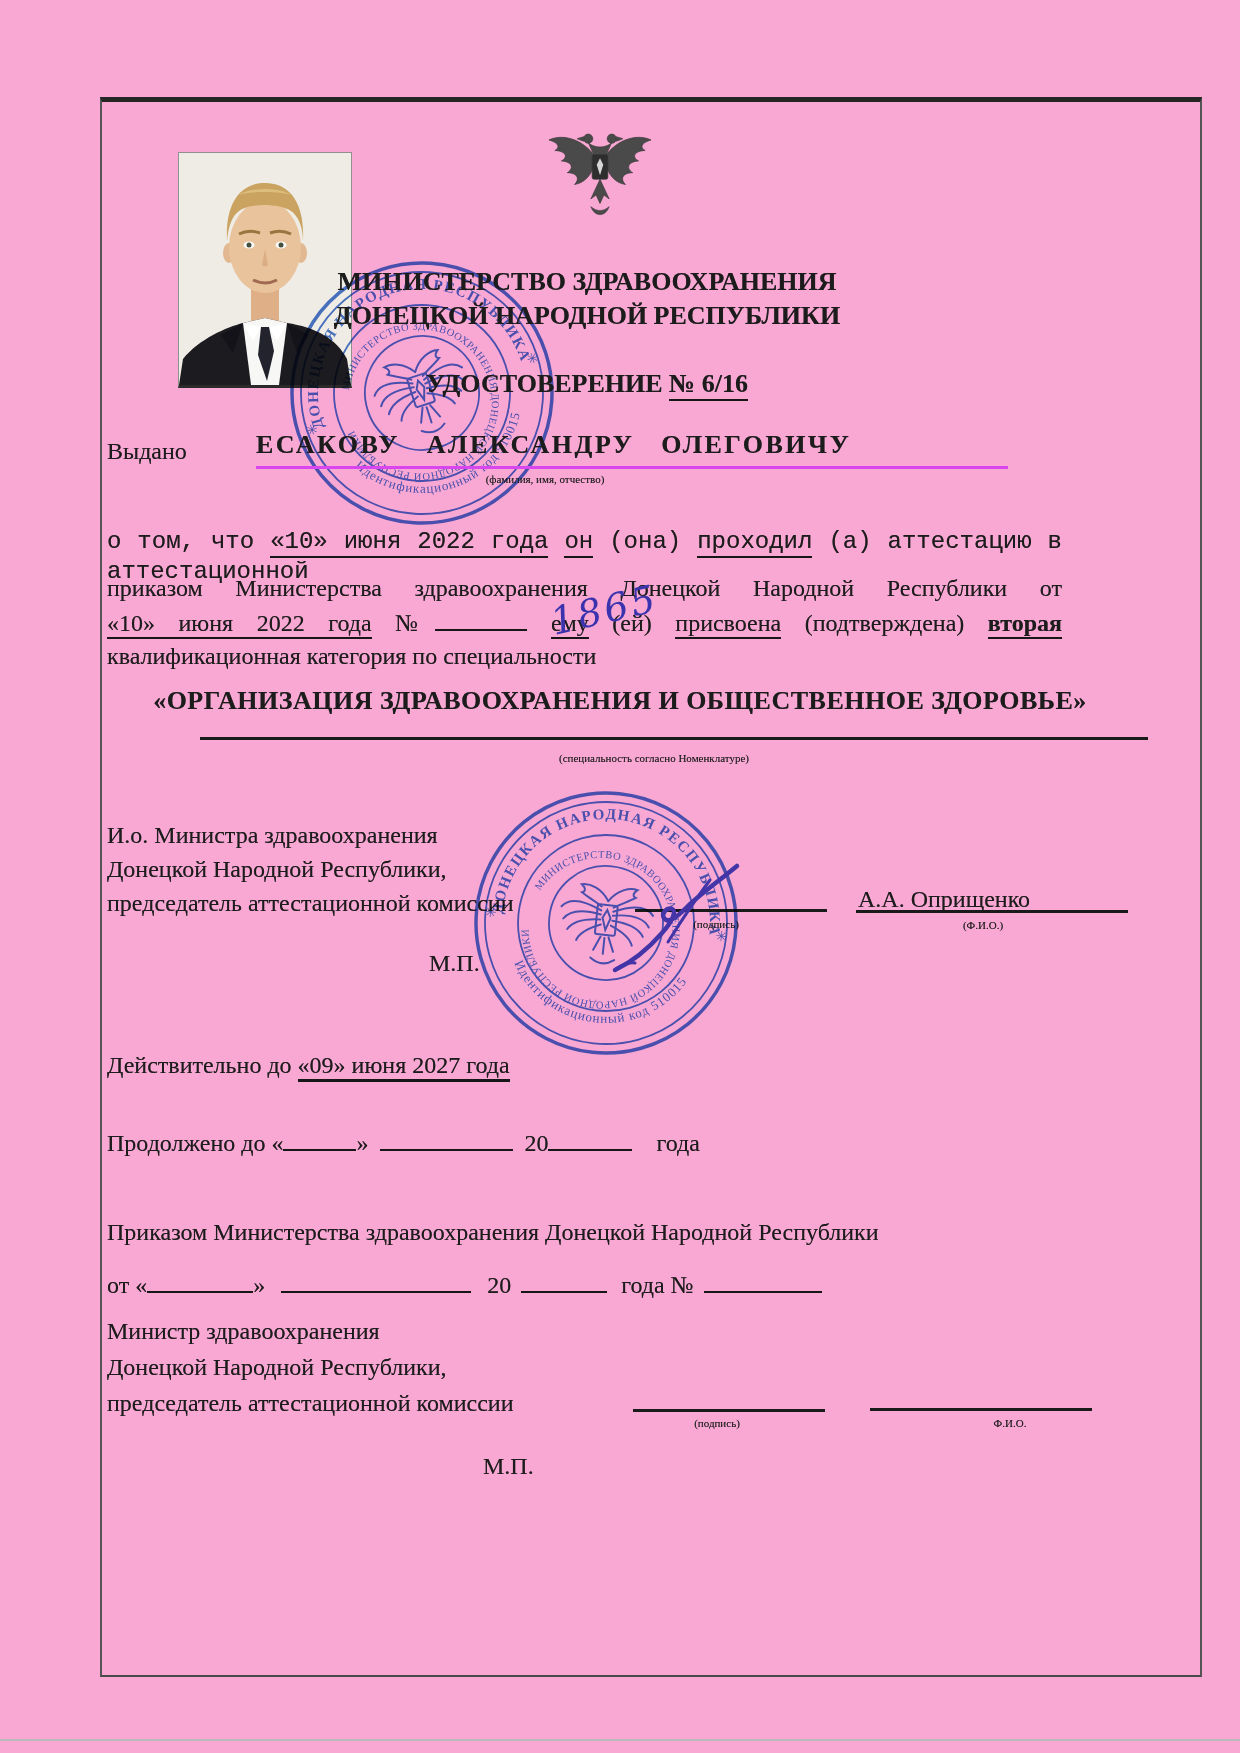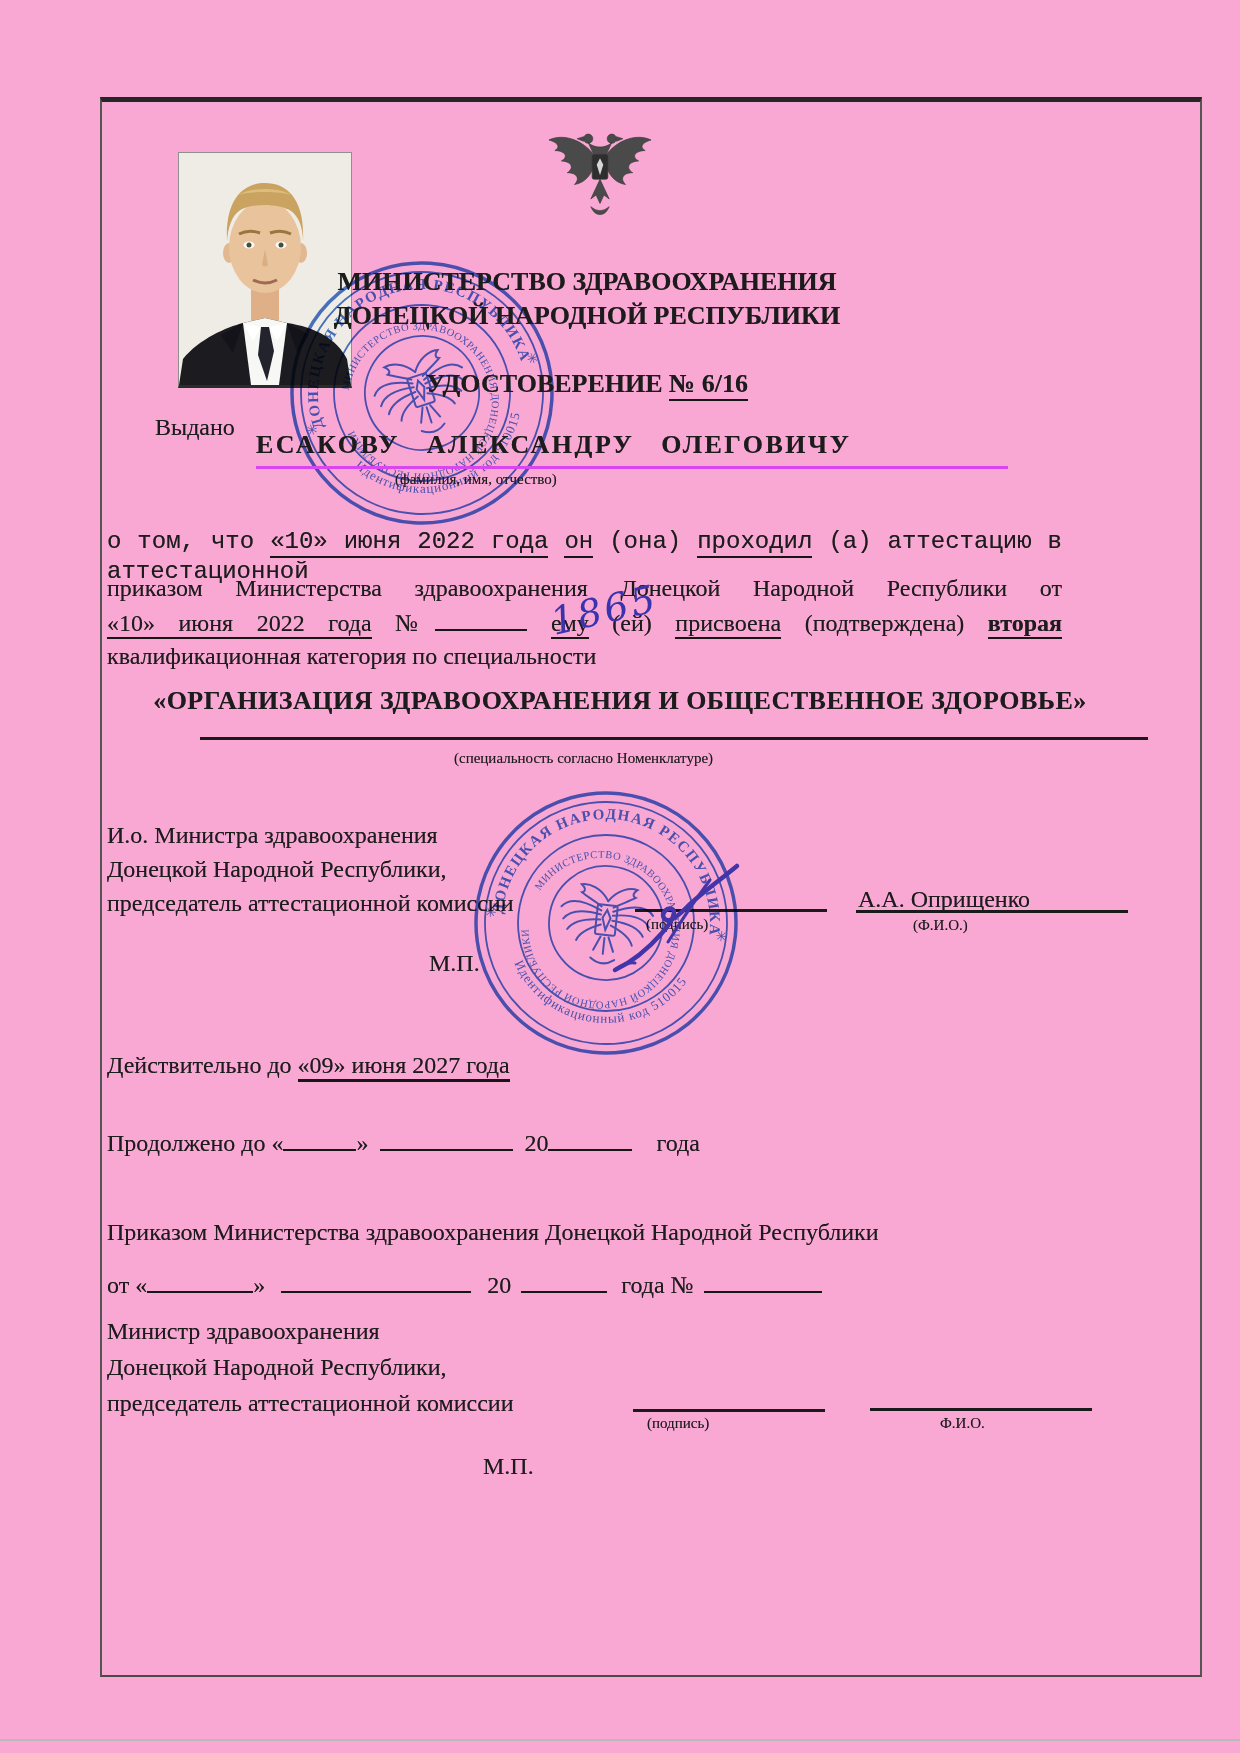--- a/index.html
+++ b/index.html
@@ -4,21 +4,21 @@
 <style>
   html,body{margin:0;padding:0;background:#ffffff;}
   .page{position:relative;width:1240px;height:1753px;background:#f9a8d4;overflow:hidden;}
   .abs{position:absolute;}
   .t{font-family:"Liberation Serif","DejaVu Serif",serif;color:#1c1c1c;
      text-shadow:0 0 .6px rgba(25,25,25,.55);}
   .sz24{font-size:24px;line-height:30px;}
   .sz26{font-size:26px;line-height:32px;}
   .b{font-weight:bold;}
   .u{border-bottom:2.5px solid #161616;padding-bottom:1px;}
-  .hint{font-size:15px;line-height:18px;text-align:left;text-shadow:0 0 .4px rgba(25,25,25,.5);}
+  .hint{font-size:11px;line-height:18px;text-align:center;text-shadow:0 0 .4px rgba(25,25,25,.5);}
   .jline{left:107px;width:955px;text-align:justify;text-align-last:justify;}
   .blank{display:inline-block;border-bottom:2.5px solid #161616;height:22px;vertical-align:baseline;}
   .rule{background:#1a1a1a;height:2.5px;}
   .frame{left:100px;top:97px;width:1102px;height:1580px;box-sizing:border-box;
          border:2px solid #555;border-top:5px solid #262626;border-bottom:2.5px solid #4a4a4a;}
   .center{text-align:center;}
   .seal-svg{opacity:.86;mix-blend-mode:multiply;}
   .handnum{font-family:"DejaVu Serif",serif;font-style:italic;font-size:38px;
            color:#3b33ae;letter-spacing:3px;transform:rotate(-13deg);text-shadow:none;}
   .scanline{left:0;top:1739px;width:1240px;height:2px;background:#b9b9b9;}
@@ -118,21 +118,21 @@
   </svg>
 
   <div class="abs t b sz26 center" style="left:287px;top:266px;width:600px;">МИНИСТЕРСТВО ЗДРАВООХРАНЕНИЯ</div>
   <div class="abs t b sz26 center" style="left:287px;top:300px;width:600px;">ДОНЕЦКОЙ НАРОДНОЙ РЕСПУБЛИКИ</div>
 
   <div class="abs t b sz26 center" style="left:287px;top:368px;width:600px;">
     <span>УДОСТОВЕРЕНИЕ</span>
     <span class="u" style="border-bottom-width:2px;">№ 6/16</span>
   </div>
 
-  <div class="abs t sz24" style="left:107px;top:412px;margin-left:48px;">Выдано</div>
+  <div class="abs t sz24" style="left:107px;top:436px;">Выдано</div>
   <div class="abs" style="left:256px;top:430px;width:752px;height:36px;border-bottom:3px solid #d946ef;">
     <span class="t b" style="font-size:26px;letter-spacing:2.5px;word-spacing:18px;">ЕСАКОВУ АЛЕКСАНДРУ ОЛЕГОВИЧУ</span>
   </div>
   <div class="abs t hint" style="left:395px;top:470px;width:300px;">(фамилия, имя, отчество)</div>
 
   <div class="abs t sz24 jline" style="top:527px;font-family:Liberation Mono, monospace;">
     <span>о том, что </span><span class="u">«10» июня 2022 года</span><span> </span><span class="u">он</span><span> (она) </span><span class="u">проходил</span><span> (а) аттестацию в аттестационной</span>
   </div>
   <div class="abs t sz24 jline" style="top:573px;">приказом Министерства здравоохранения Донецкой Народной Республики от</div>
   <div class="abs t sz24 jline" style="top:607px;">

